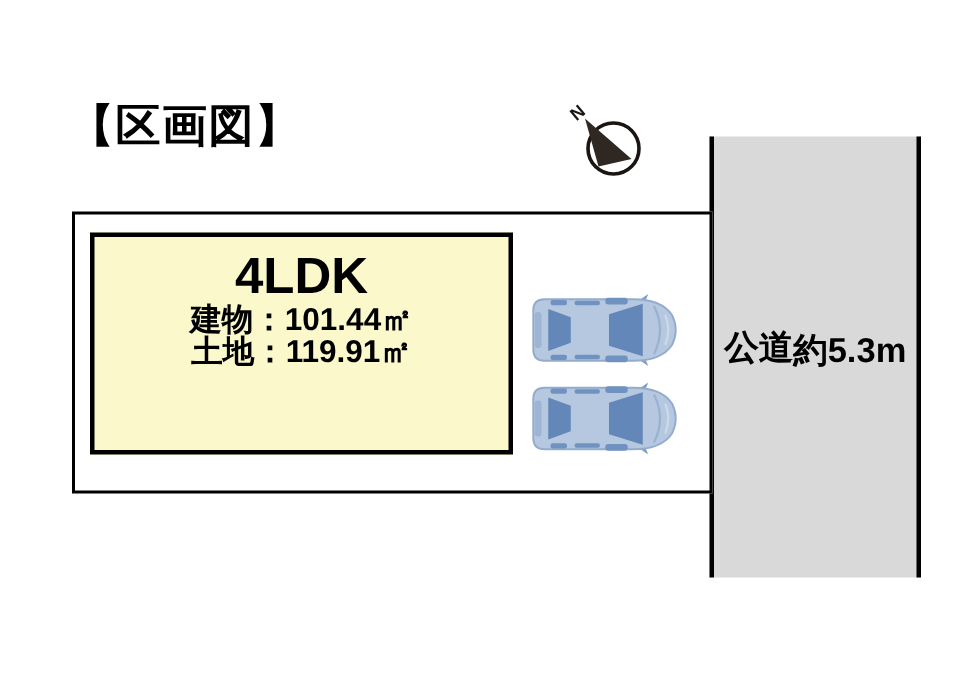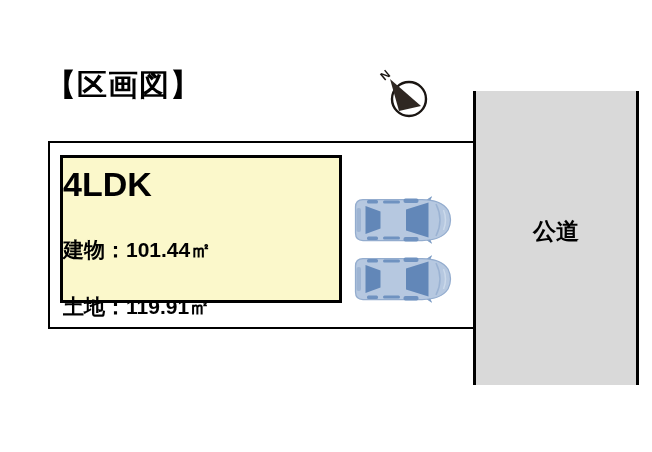--- a/index.html
+++ b/index.html
@@ -11,36 +11,36 @@
     overflow:hidden;
     color:#000;
   }
   .title{
     position:absolute;left:46px;top:68px;
     font-size:30px;font-weight:800;letter-spacing:1px;
     color:#000000;margin:0;line-height:1.1;
   }
   .compass{position:absolute;left:378px;top:64px;width:56px;height:58px;}
   .road{
-    position:absolute;left:473px;top:91px;width:166px;height:294px;
+    position:absolute;left:473px;top:91px;width:141px;height:294px;
     background:#d9d9d9;
     border-left:3px solid #000;border-right:3px solid #000;
     box-sizing:border-box;
     display:flex;flex-direction:row;align-items:center;justify-content:center;
   }
   .road-label{font-size:23px;font-weight:700;line-height:1.35;transform:translateY(-6px);}
   .road-width{font-size:23px;font-weight:700;line-height:1.35;transform:translateY(-4px);}
   .lot{
     position:absolute;left:48px;top:141px;width:427px;height:188px;
     background:#ffffff;border:2px solid #000;box-sizing:border-box;
   }
   .building{
     position:absolute;left:60px;top:155px;width:282px;height:148px;
     background:#fbf8cb;border:3px solid #000;box-sizing:border-box;
-    display:flex;flex-direction:column;gap:36px;
+    display:flex;flex-direction:column;align-items:center;
   }
   .floor-plan{font-size:34px;font-weight:800;margin-top:8px;line-height:1.1;}
   .area-line{font-size:21px;font-weight:700;line-height:1.0;margin-top:0;}
   .car{position:absolute;width:100px;height:50px;}
   .car-1{left:352px;top:195px;}
   .car-2{left:352px;top:254px;}
   .defs-holder{position:absolute;width:0;height:0;overflow:hidden;}
 </style>
 </head>
 <body>
@@ -80,20 +80,21 @@
   <h1 class="title">【区画図】</h1>
 
   <svg class="compass" viewBox="0 0 56 58">
     <circle cx="31" cy="35" r="17" fill="none" stroke="#1a1512" stroke-width="2.4"></circle>
     <polygon points="12,15 43,42 21,47" fill="#2f2722"></polygon>
     <text x="2" y="15" font-size="12" font-weight="bold" fill="#1a1512" transform="rotate(-40 7 10)">N</text>
   </svg>
 
   <div class="road">
     <div class="road-label">公道</div>
+    <div class="road-width">約5.3m</div>
   </div>
 
   <div class="lot"></div>
 
   <div class="building">
     <div class="floor-plan">4LDK</div>
     <div class="area-line">建物：101.44㎡</div>
     <div class="area-line">土地：119.91㎡</div>
   </div>
 

